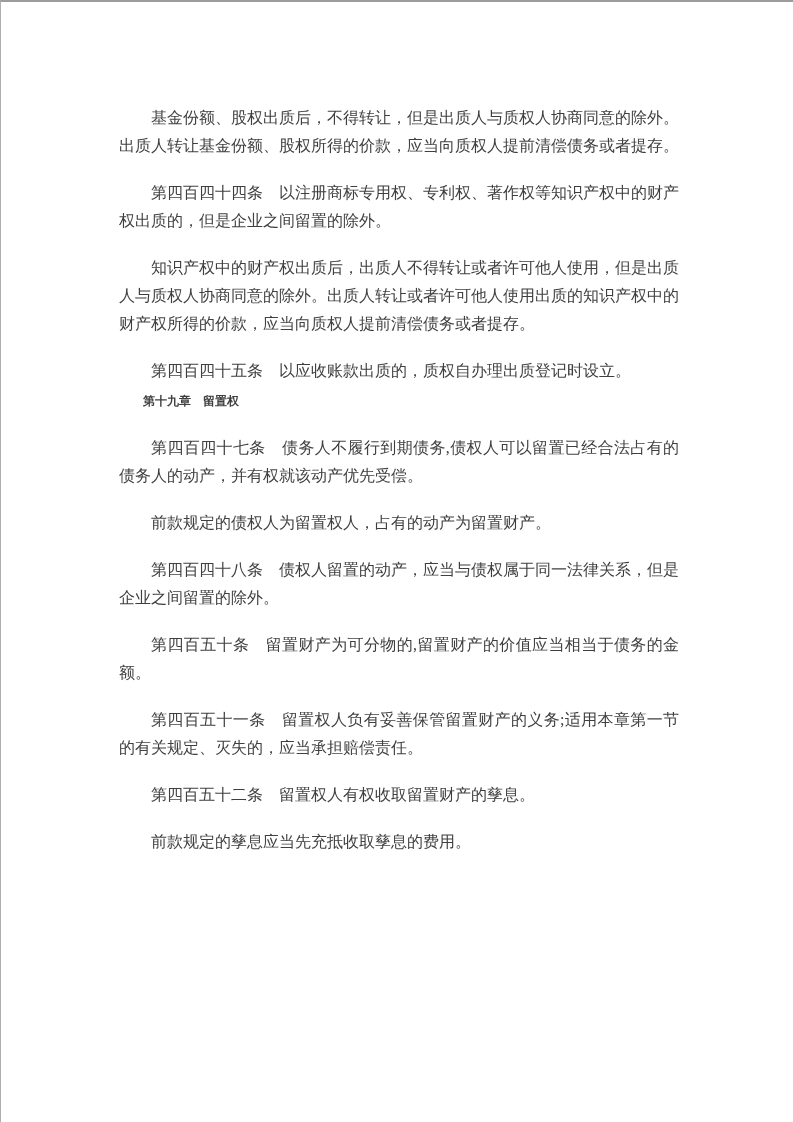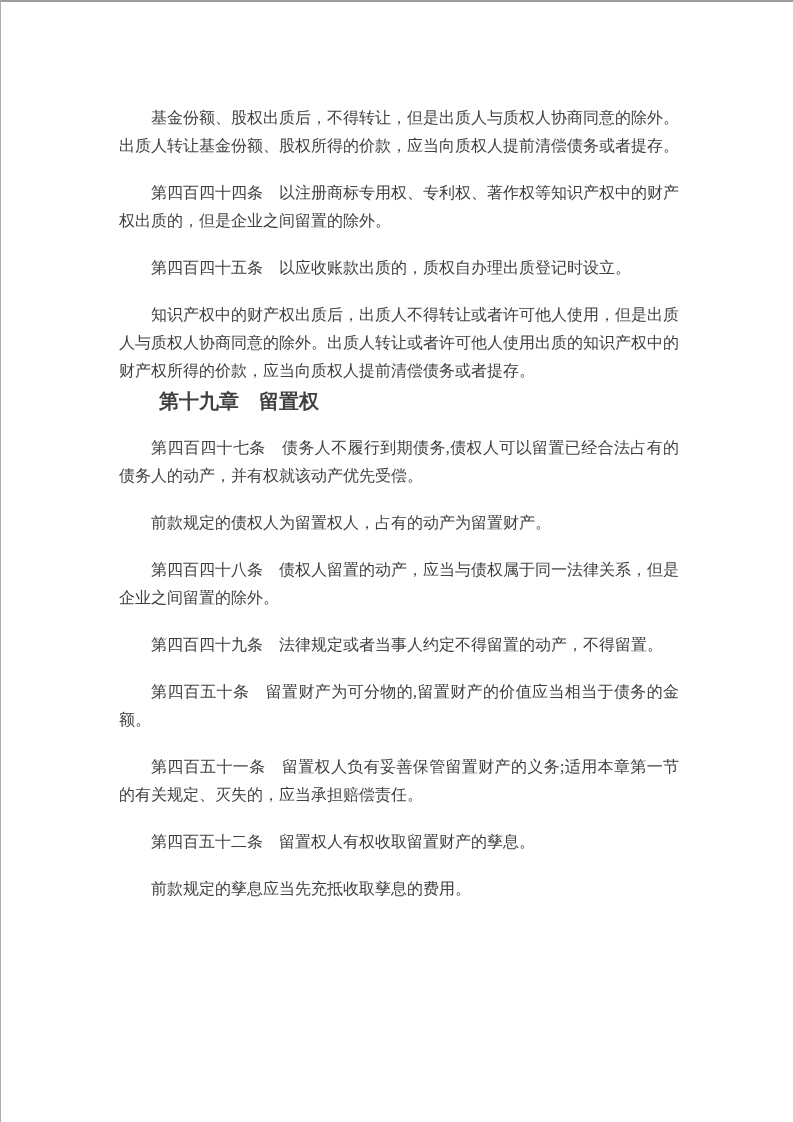--- a/index.html
+++ b/index.html
@@ -22,42 +22,41 @@
   }
   .para {
     margin: 0 0 19px 0;
     text-indent: 2em;
     text-align: justify;
     font-weight: normal;
   }
   .chapter-heading {
     margin: -17px 0 19px 0;
     text-indent: 2em;
-    font-size: 20px;
+    font-size: 12px;
     line-height: 28px;
     font-weight: bold;
   }
   
   .one-line {
     white-space: nowrap;
     letter-spacing: -0.2px;
   }
 </style>
 </head>
 <body style="--page-bg: #ffffff; --top-border: #9c9c9c; --left-border: #aeaeae; --text-color: #3f3f3f;">
 
 <div class="doc-content">
   <p class="para">基金份额、股权出质后，不得转让，但是出质人与质权人协商同意的除外。出质人转让基金份额、股权所得的价款，应当向质权人提前清偿债务或者提存。</p>
   <p class="para">第四百四十四条　以注册商标专用权、专利权、著作权等知识产权中的财产权出质的，但是企业之间留置的除外。</p>
+  <p class="para">知识产权中的财产权出质后，出质人不得转让或者许可他人使用，但是出质人与质权人协商同意的除外。出质人转让或者许可他人使用出质的知识产权中的财产权所得的价款，应当向质权人提前清偿债务或者提存。</p>
   <p class="para">第四百四十五条　以应收账款出质的，质权自办理出质登记时设立。</p>
-  <p class="para">知识产权中的财产权出质后，出质人不得转让或者许可他人使用，但是出质人与质权人协商同意的除外。出质人转让或者许可他人使用出质的知识产权中的财产权所得的价款，应当向质权人提前清偿债务或者提存。</p>
 
   <h2 class="chapter-heading">第十九章　留置权</h2>
 
   <p class="para">第四百四十七条　债务人不履行到期债务,债权人可以留置已经合法占有的债务人的动产，并有权就该动产优先受偿。</p>
   <p class="para">前款规定的债权人为留置权人，占有的动产为留置财产。</p>
   <p class="para">第四百四十八条　债权人留置的动产，应当与债权属于同一法律关系，但是企业之间留置的除外。</p>
-  <p class="para">第四百四十九条　法律规定或者当事人约定不得留置的动产，不得留置。</p>
   <p class="para">第四百五十条　留置财产为可分物的,留置财产的价值应当相当于债务的金额。</p>
   <p class="para">第四百五十一条　留置权人负有妥善保管留置财产的义务;适用本章第一节的有关规定、灭失的，应当承担赔偿责任。</p>
   <p class="para">第四百五十二条　留置权人有权收取留置财产的孳息。</p>
   <p class="para">前款规定的孳息应当先充抵收取孳息的费用。</p>
 </div>
 
 </body></html>

